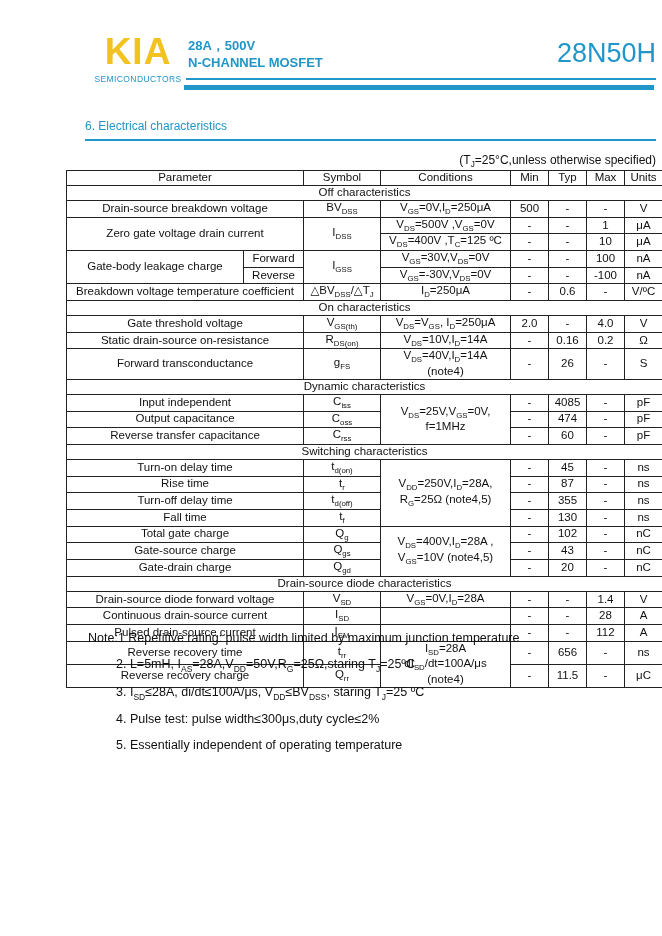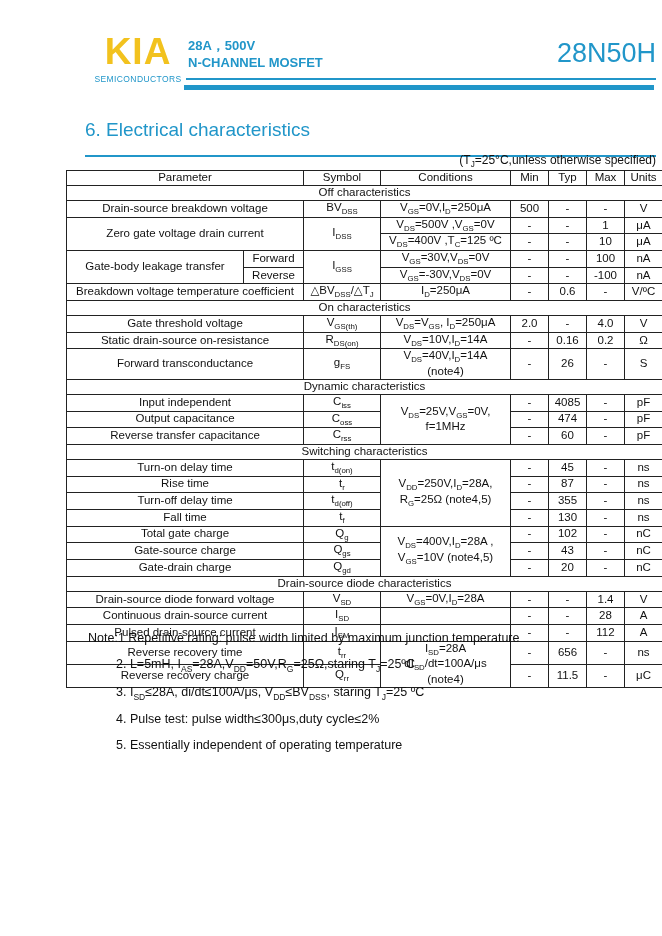--- a/index.html
+++ b/index.html
@@ -17,21 +17,21 @@
   .logo-block{position:absolute;left:55px;top:33px;width:110px;text-align:center;}
   .logo-text{font-size:37px;font-weight:bold;color:var(--logo);letter-spacing:1px;line-height:1.05;}
   .logo-sub{font-size:8.5px;color:var(--accent);letter-spacing:0.4px;margin-top:2px;}
   .product-block{position:absolute;left:160px;top:37px;color:var(--accent);font-weight:bold;font-size:13px;line-height:17px;}
   .part-number{position:absolute;right:34px;top:40px;color:var(--accent);font-size:27px;line-height:1;}
   .rule-thin{position:absolute;left:158px;top:78px;width:470px;height:2px;background:var(--accent);}
   .rule-thick{position:absolute;left:156px;top:85px;width:470px;height:5px;background:var(--accent);}
 
   
   .section-title{position:absolute;left:57px;top:119px;width:571px;color:var(--accent);
-    font-size:19px;padding-bottom:14px;border-bottom:2px solid var(--accent);}
+    font-size:12px;padding-bottom:6px;border-bottom:2px solid var(--accent);}
 
   
   .cond-note{position:absolute;right:34px;top:153px;font-size:12px;color:var(--ink);}
 
   
   table.spec{position:absolute;left:38px;top:170px;width:596px;border-collapse:collapse;table-layout:fixed;padding-left:48px;}
   table.spec td,table.spec th{border:1px solid var(--border);font-size:11.5px;font-weight:normal;
     line-height:1.2;padding:0 3px;height:15px;vertical-align:middle;white-space:pre-line;}
   table.spec th{text-align:center;}
   td.p{text-align:center;padding-left:6px;}
@@ -118,21 +118,21 @@
       </tr>
       <tr>
         <td class="c">V<sub>DS</sub>=400V ,T<sub>C</sub>=125 ºC</td>
         <td class="c">-</td>
         <td class="c">-</td>
         <td class="c">10</td>
         <td class="c">μA</td>
       </tr>
 
       <tr>
-        <td class="p" rowspan="2">Gate-body leakage transfer</td>
+        <td class="p" rowspan="2">Gate-body leakage charge</td>
         <td class="p">Forward</td>
         <td class="c" rowspan="2">I<sub>GSS</sub></td>
         <td class="c">V<sub>GS</sub>=30V,V<sub>DS</sub>=0V</td>
         <td class="c">-</td>
         <td class="c">-</td>
         <td class="c">100</td>
         <td class="c">nA</td>
       </tr>
       <tr>
         <td class="p">Reverse</td>

